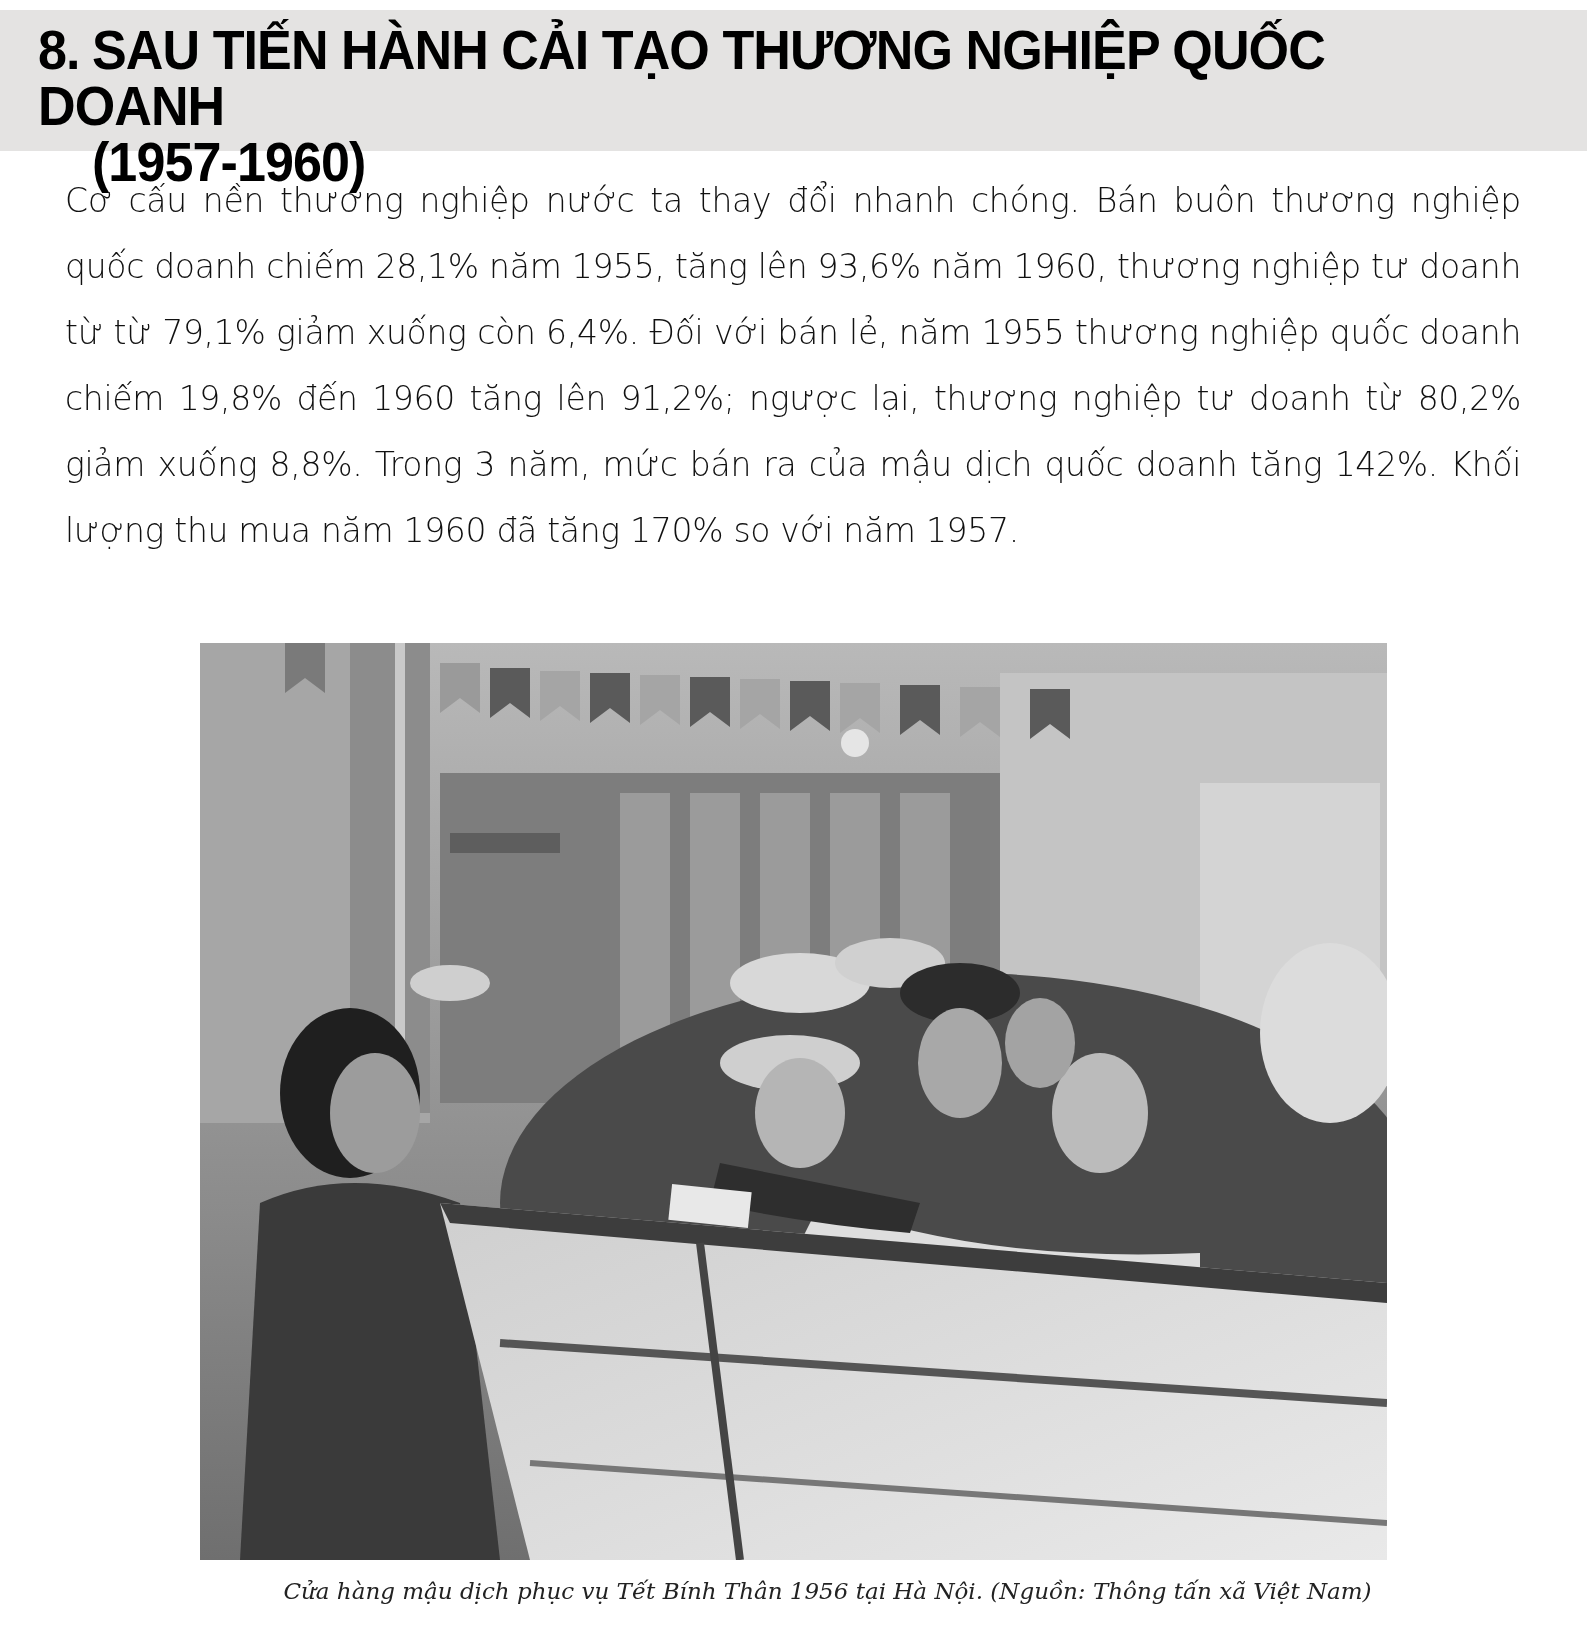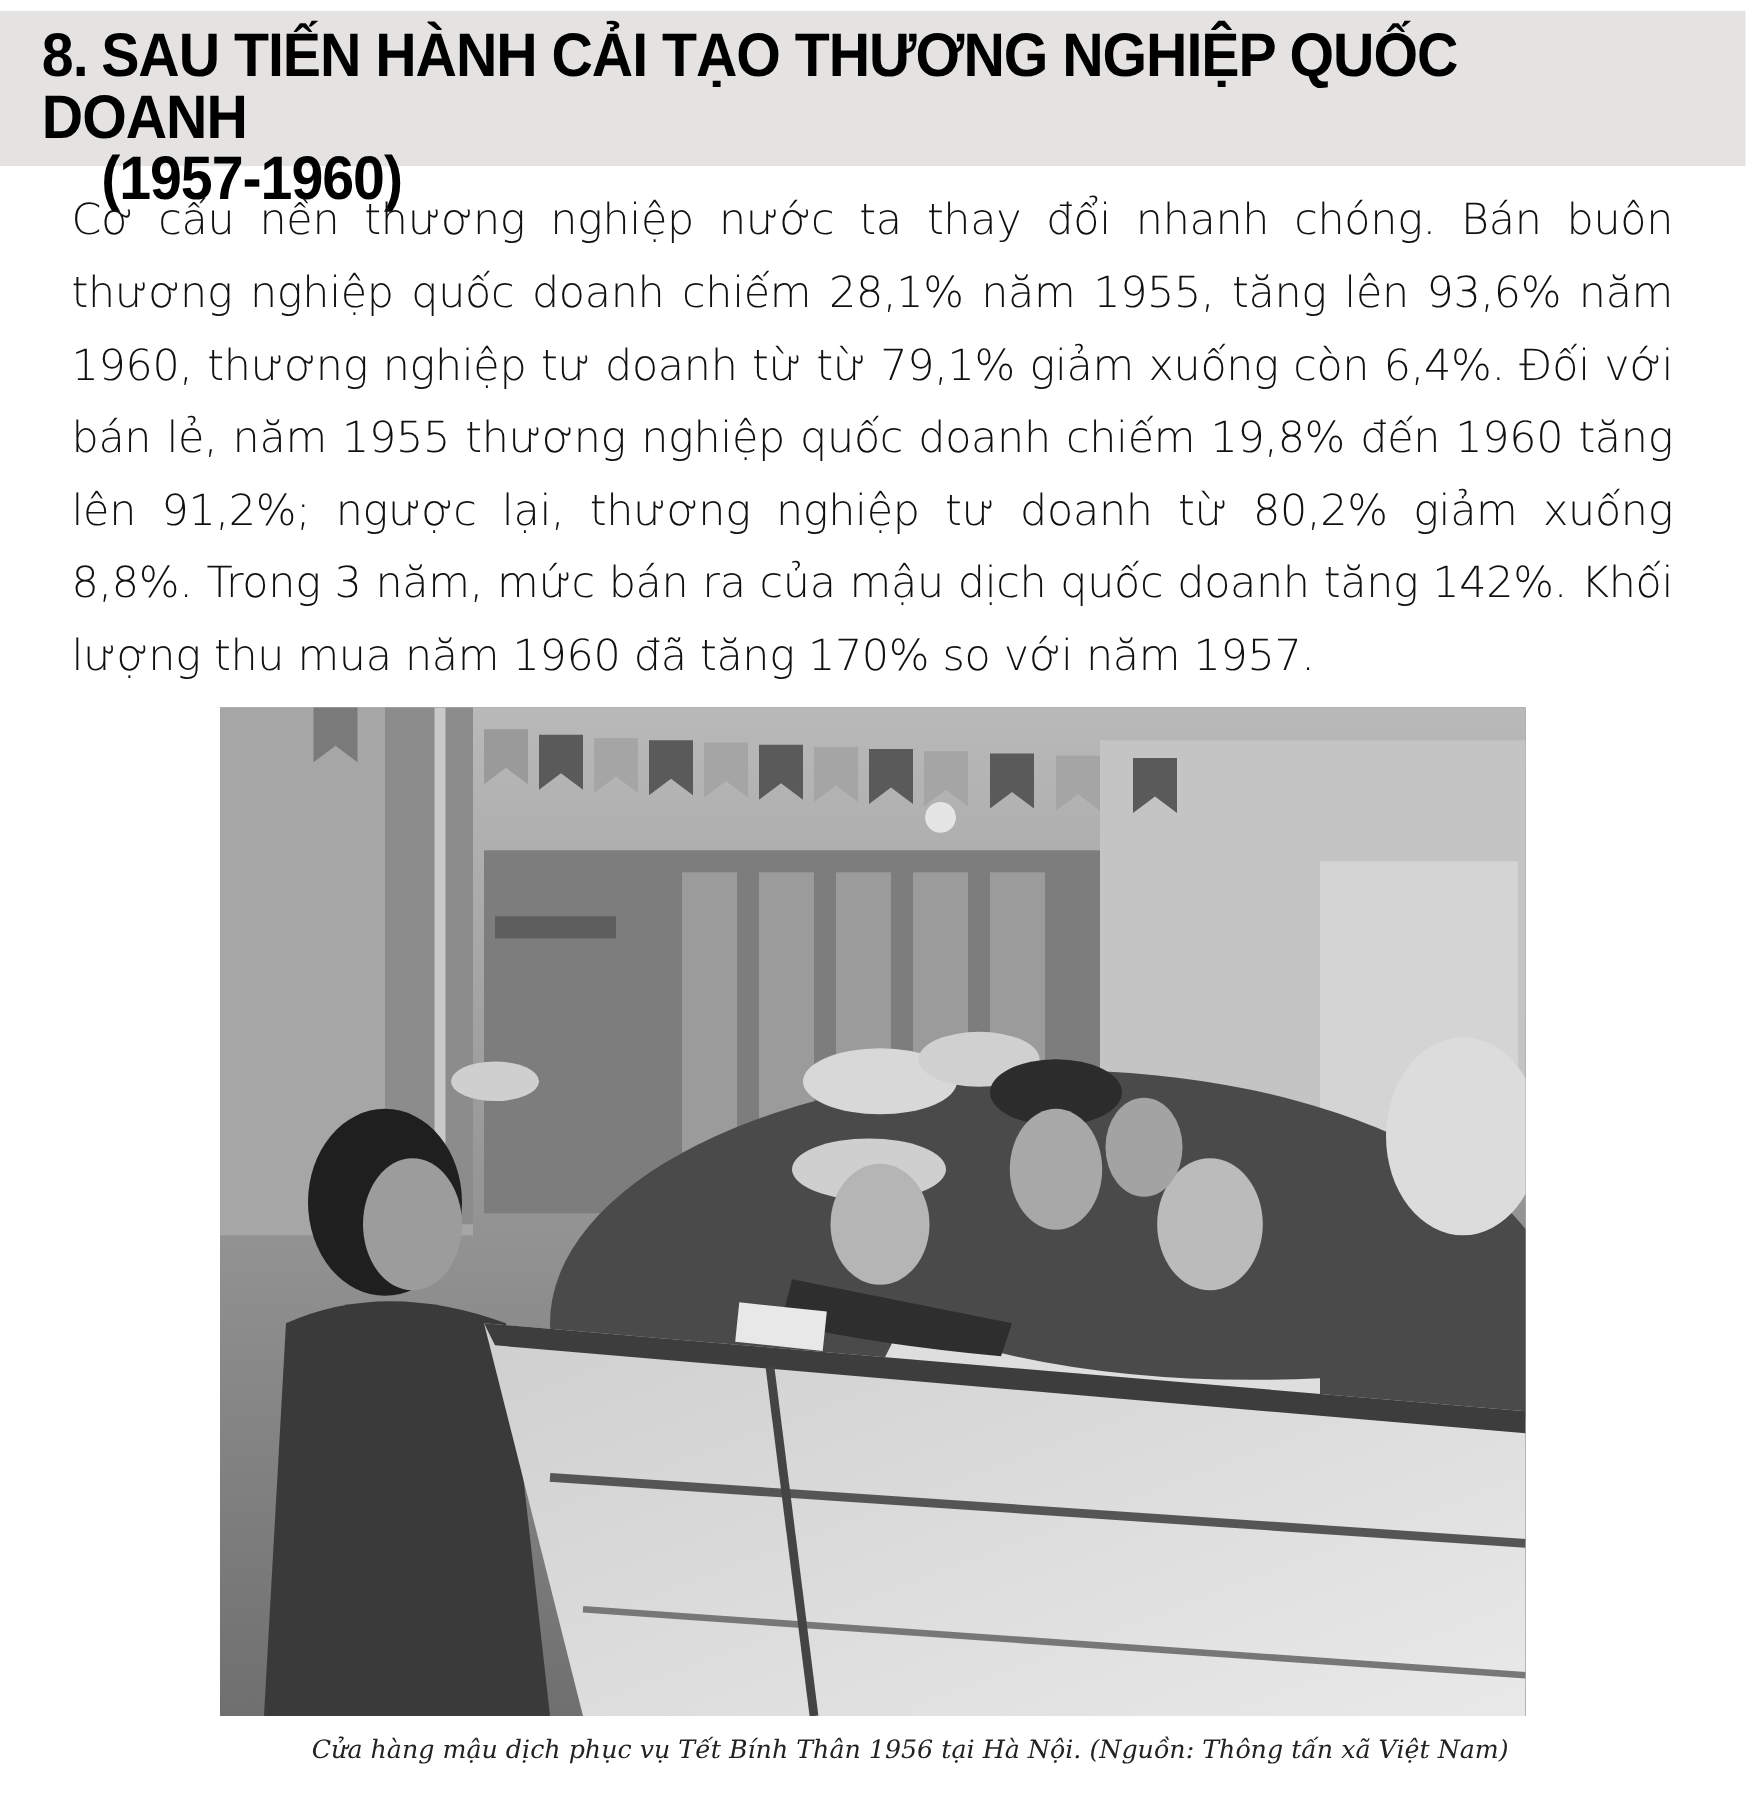--- a/index.html
+++ b/index.html
@@ -14,21 +14,21 @@
     position: absolute; left: 38px; top: 22px; width: 1540px;
     font-family: "Liberation Sans", sans-serif;
     font-size: 56px; line-height: 56px; color: #000; letter-spacing: -1px;
     transform: scaleX(0.93); transform-origin: left top;
   }
   .title .num { display: inline-block; width: 58px; }
   .title .line2 { display: block; padding-left: 58px; }
 
   .body-text {
     position: absolute; left: 65px; top: 168px; width: 1456px;
-    font-family: "DejaVu Sans", sans-serif; font-size: 39px; line-height: 66px;
+    font-family: "DejaVu Sans", sans-serif; font-size: 33px; line-height: 66px;
     text-align: justify; color: #111; font-weight: 300;
     letter-spacing: -0.3px;
   }
 
   .photo {
     position: absolute; left: 200px; top: 643px; width: 1187px; height: 917px;
     background: #8a8a8a; overflow: hidden;
   }
   .photo svg { width: 100%; height: 100%; display: block; }
 

